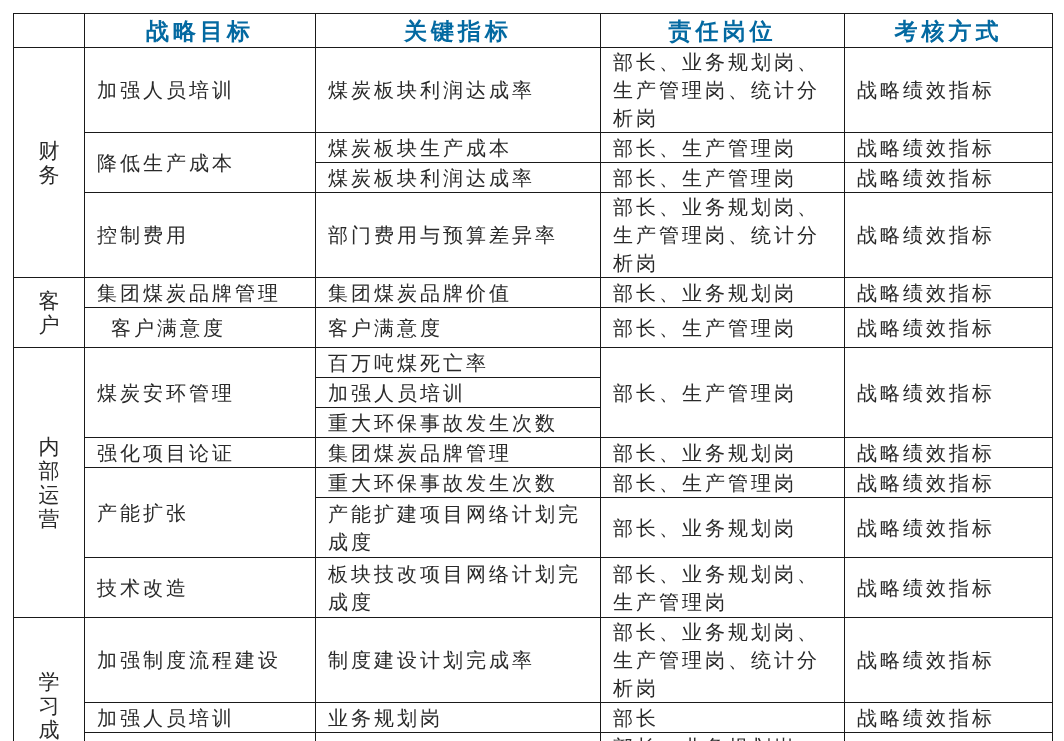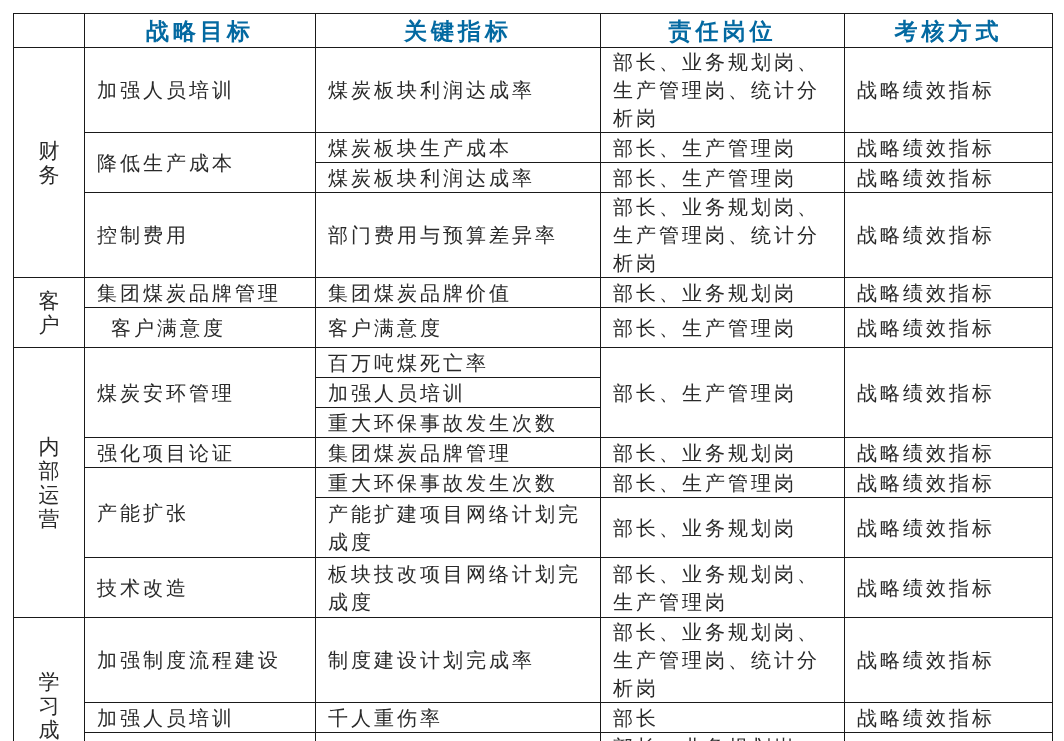--- a/index.html
+++ b/index.html
@@ -119,21 +119,21 @@
     <td class="cat" rowspan="3">
           <span style="width:1em;margin:0 auto;word-break:break-all;">学习成长</span>
         </td>
     <td>加强制度流程建设</td>
     <td>制度建设计划完成率</td>
     <td>部长、业务规划岗、生产管理岗、统计分析岗</td>
     <td>战略绩效指标</td>
   </tr>
   <tr style="height:30px">
     <td>加强人员培训</td>
-    <td>千人重伤率</td>
+    <td>业务规划岗</td>
     <td>部长</td>
     <td>战略绩效指标</td>
   </tr>
   <tr style="height:60px">
     <td>加强信息管理和信息化建设</td>
     <td>信息化计划完成率</td>
     <td>部长、业务规划岗、生产管理岗、统计分析岗</td>
     <td>战略绩效指标</td>
   </tr>
 </tbody>

